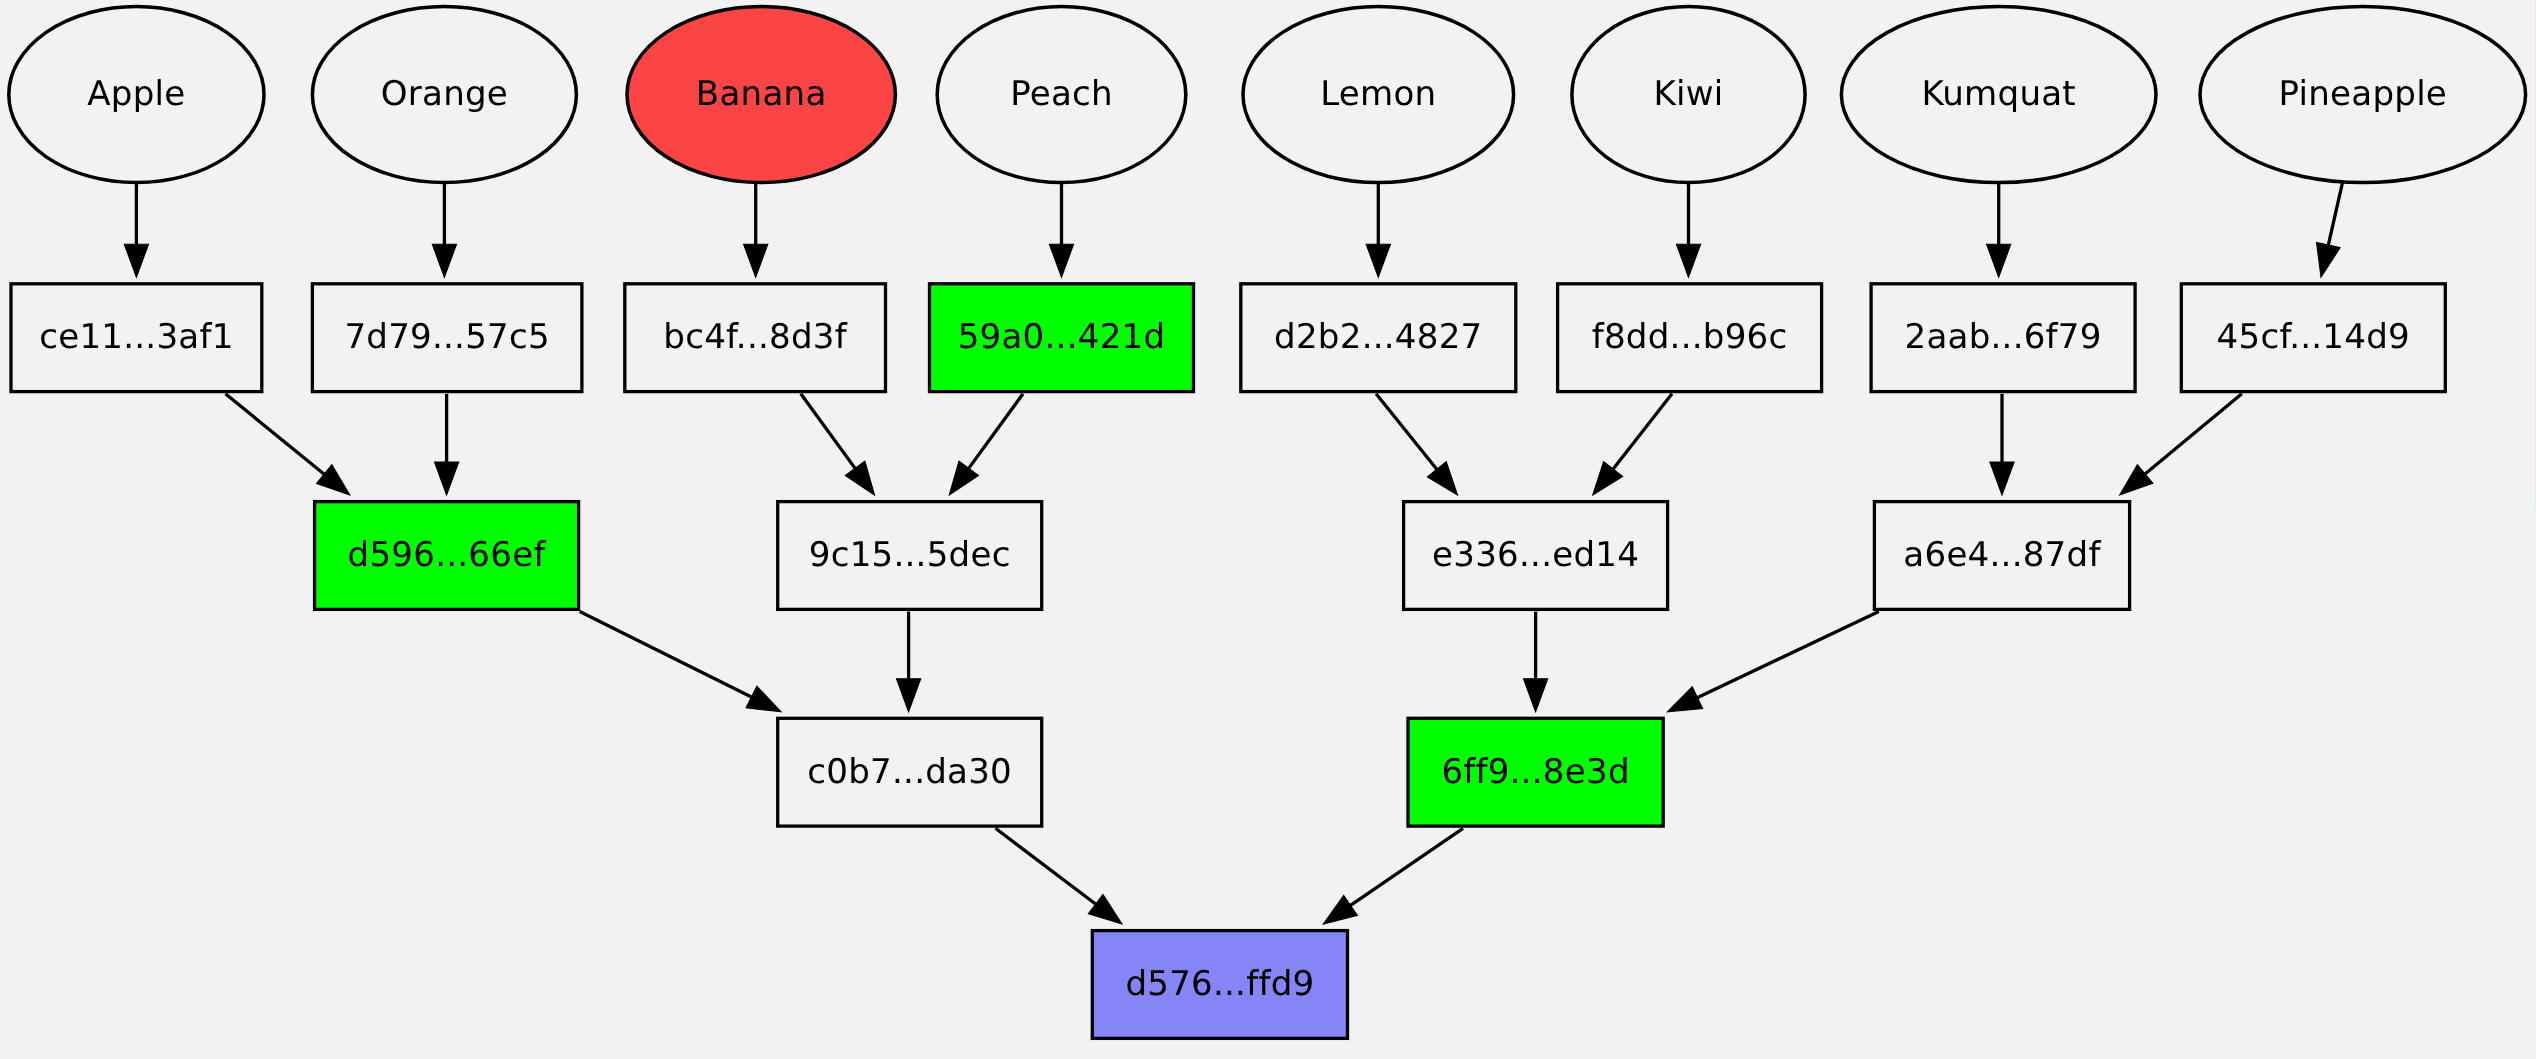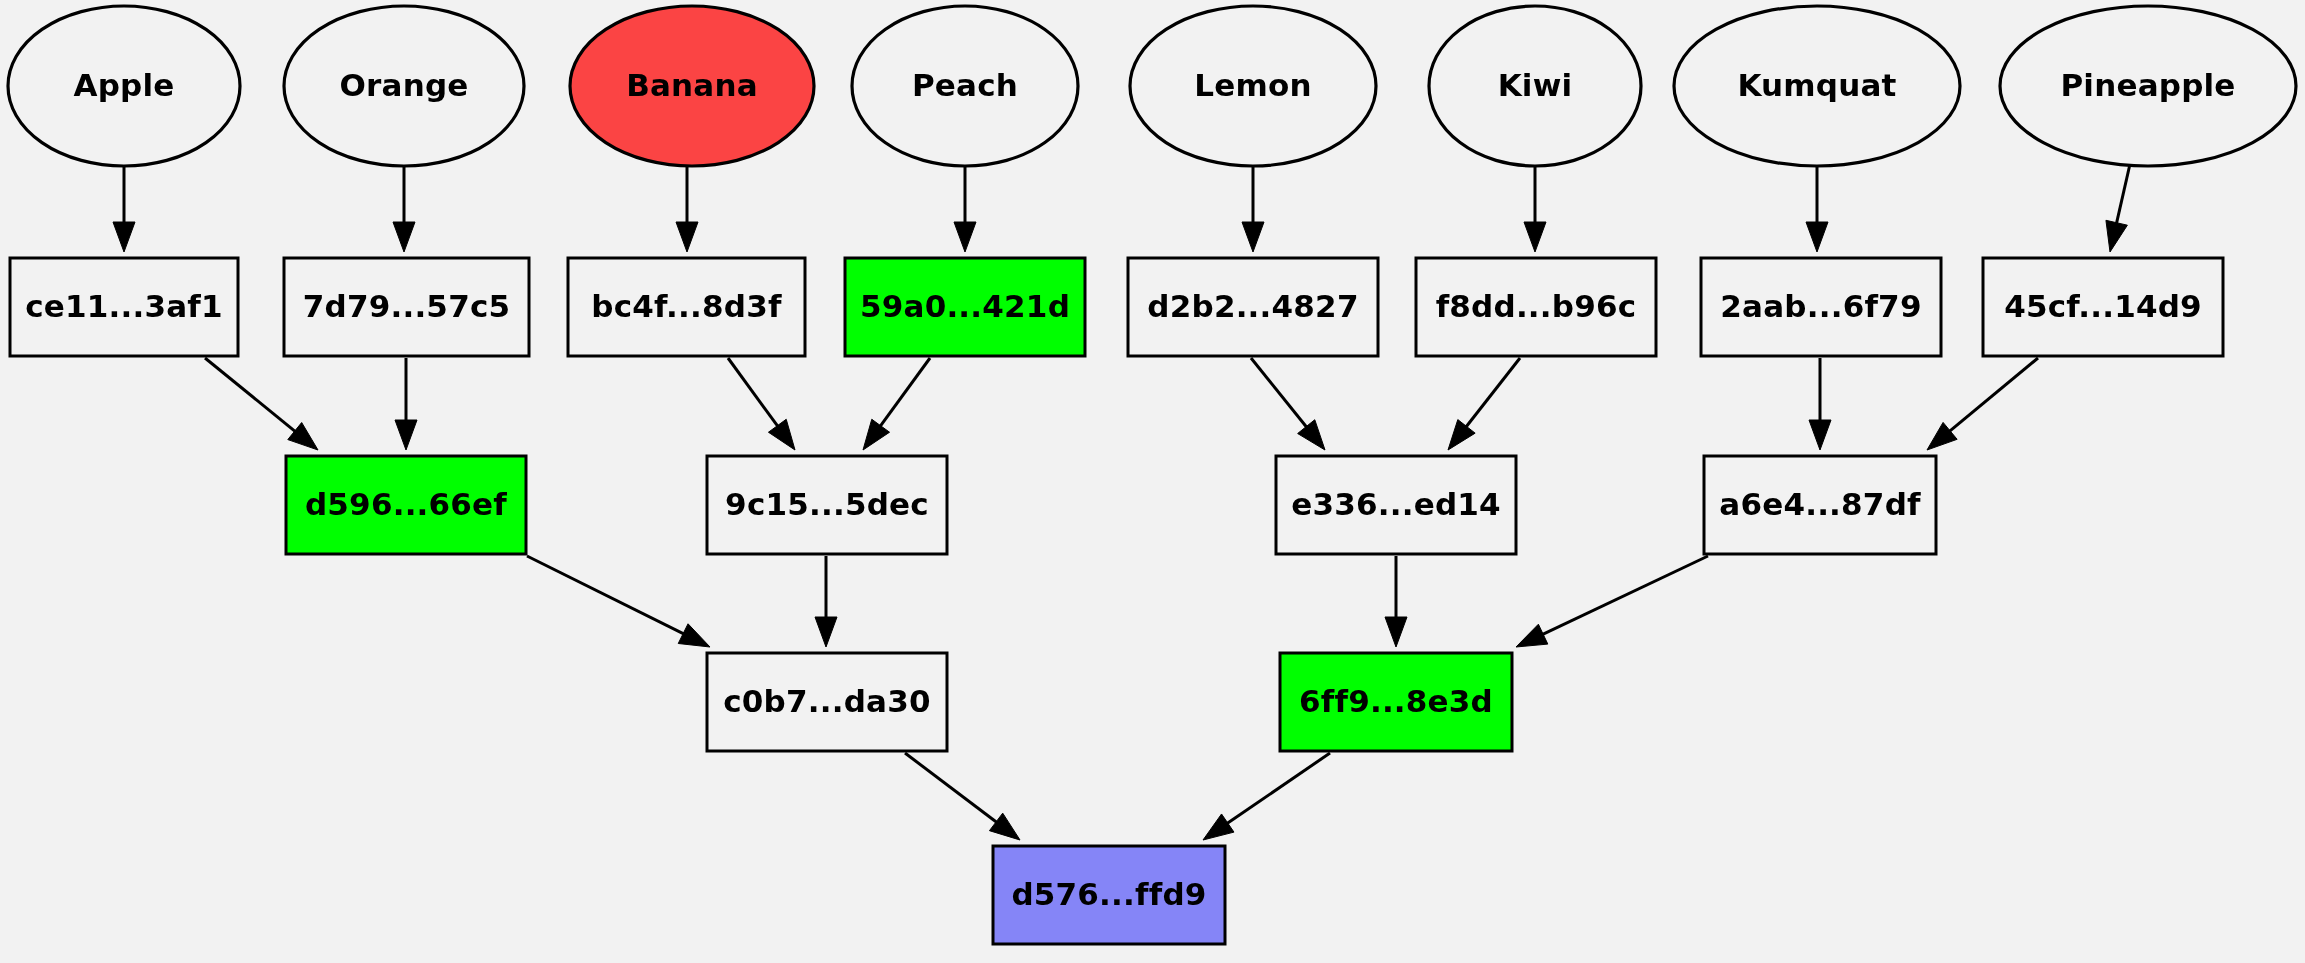--- a/index.html
+++ b/index.html
@@ -11,21 +11,20 @@
     width: 2305px;
     height: 963px;
     overflow: hidden;
     font-family: "DejaVu Sans", sans-serif;
   }
   #graph-root {
     position: relative;
     width: 2305px;
     height: 746px;
     background: #7dd3fc;
-    font-weight: bold;
   }
   svg.graph-canvas {
     display: block;
     width: 2305px;
     height: 963px;
   }
   .node-shape {
     stroke: #000000;
     stroke-width: 3;
   }

